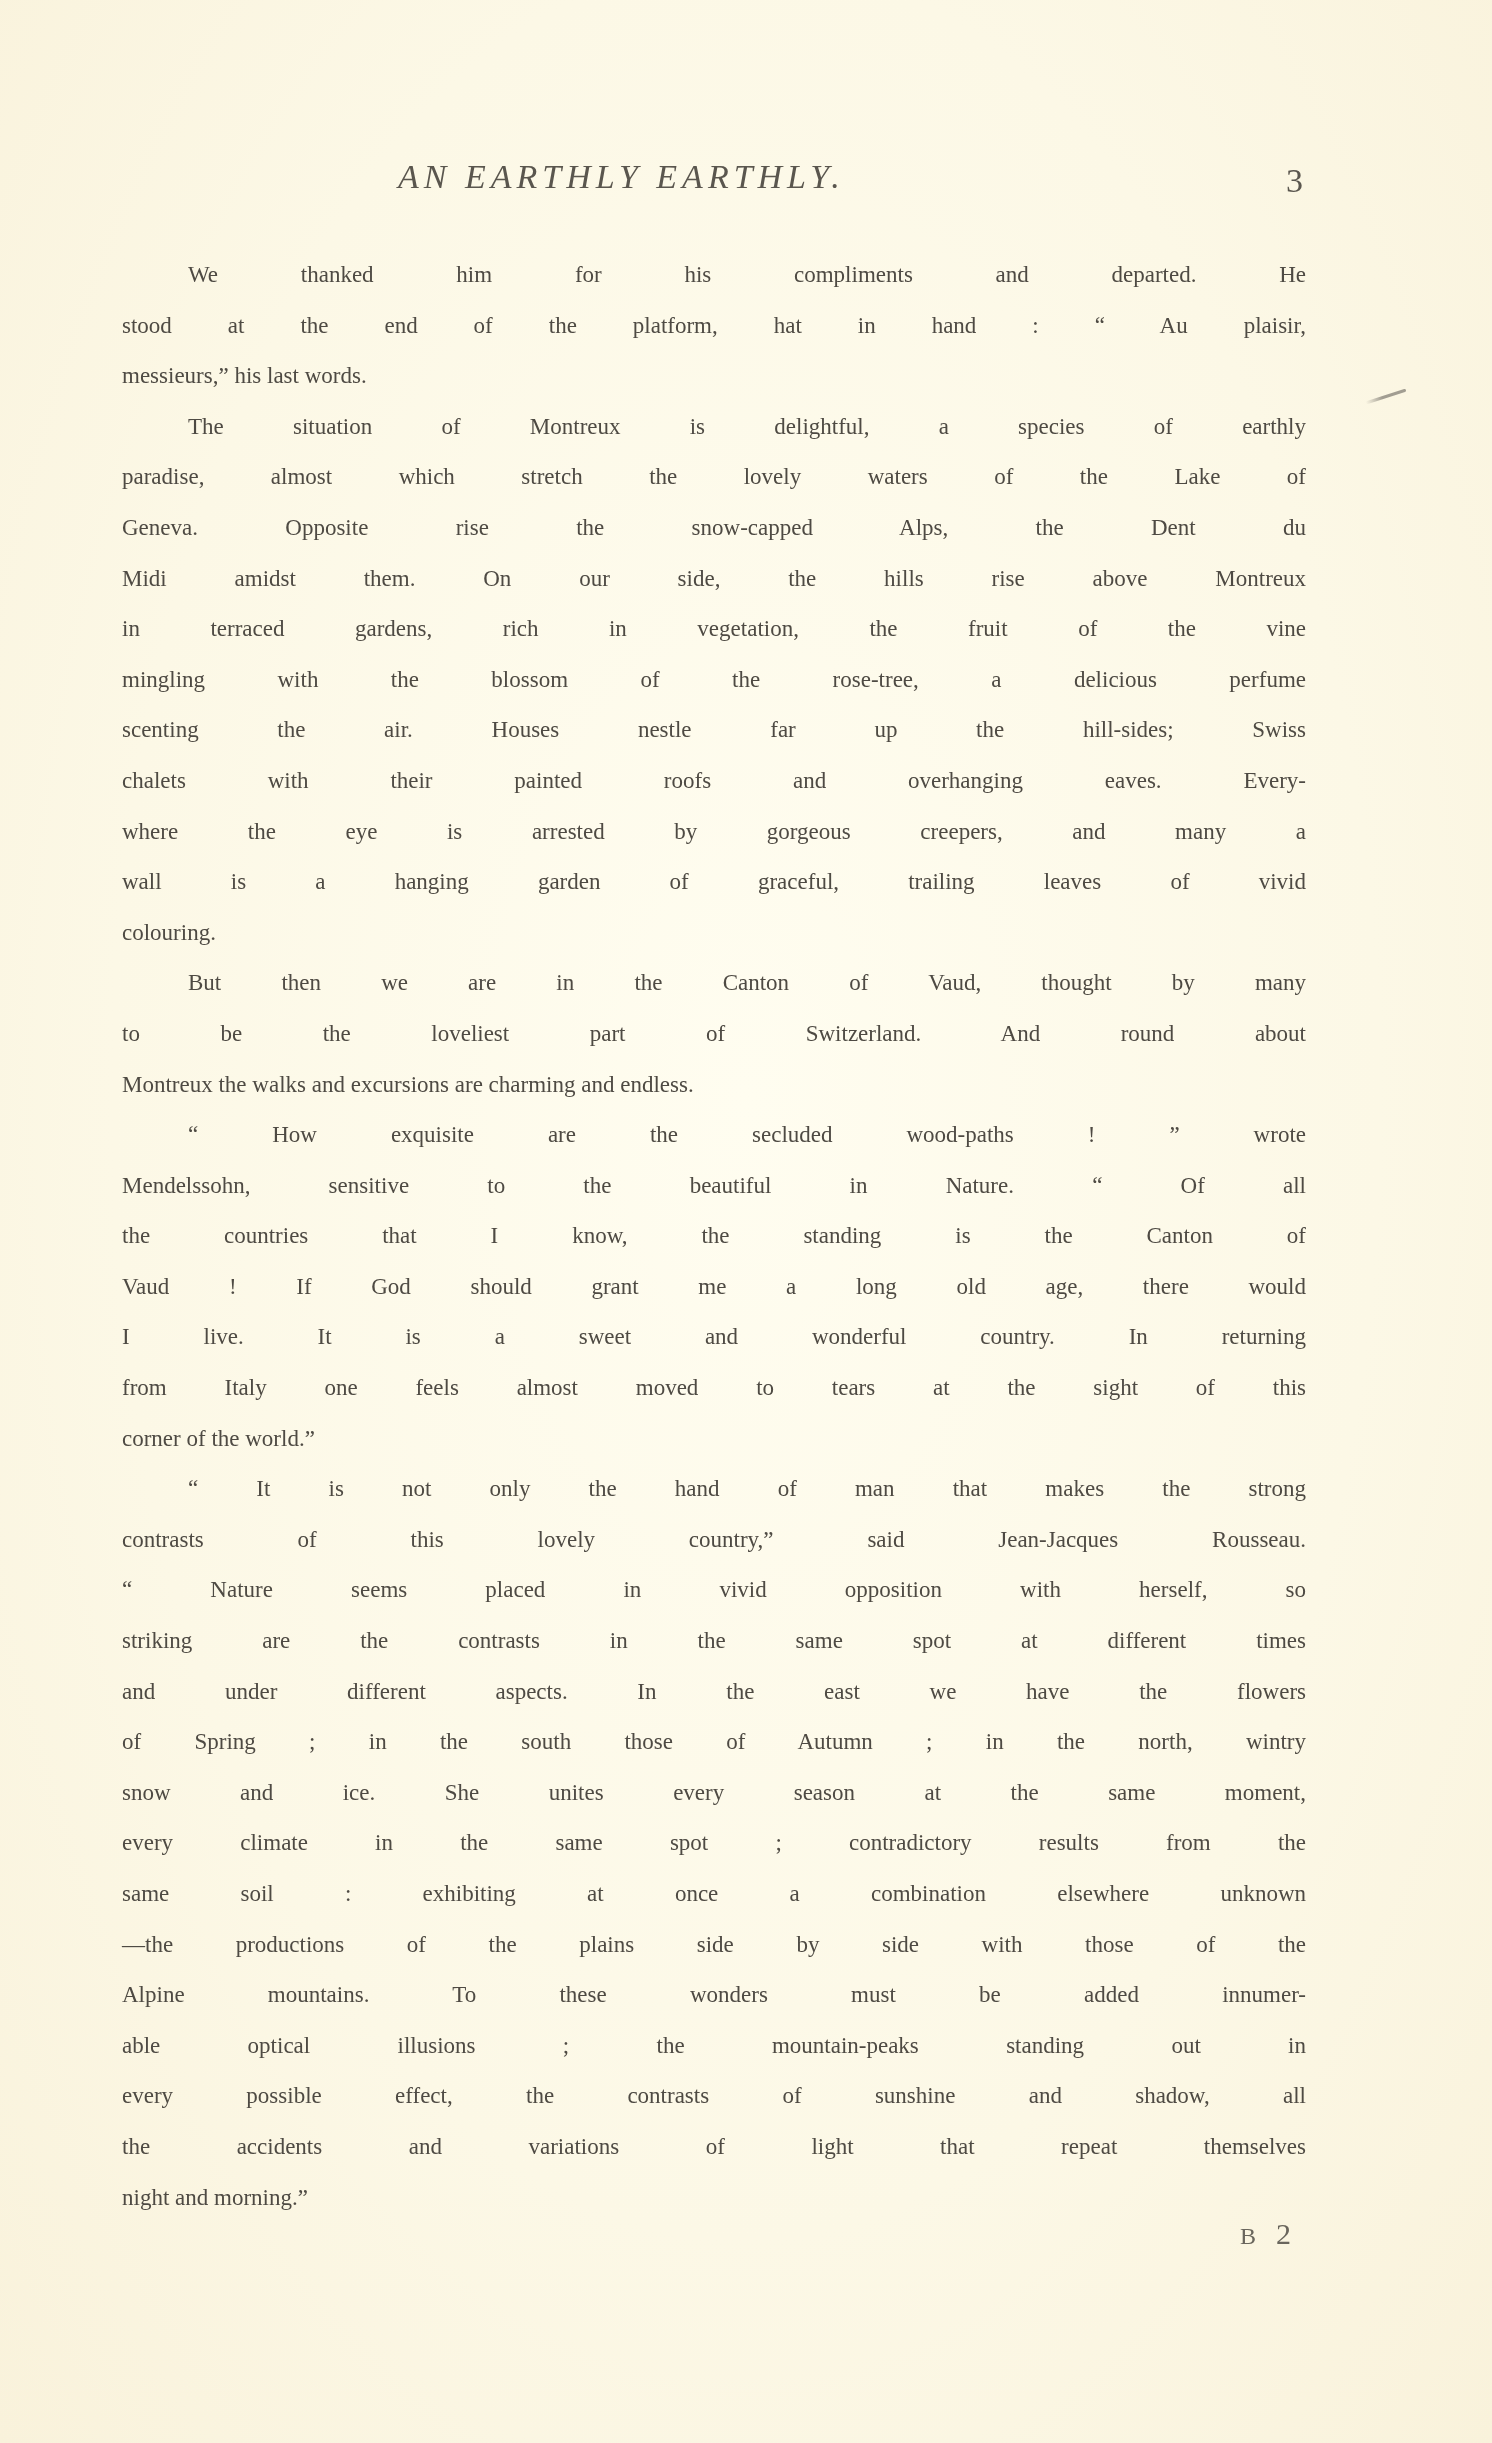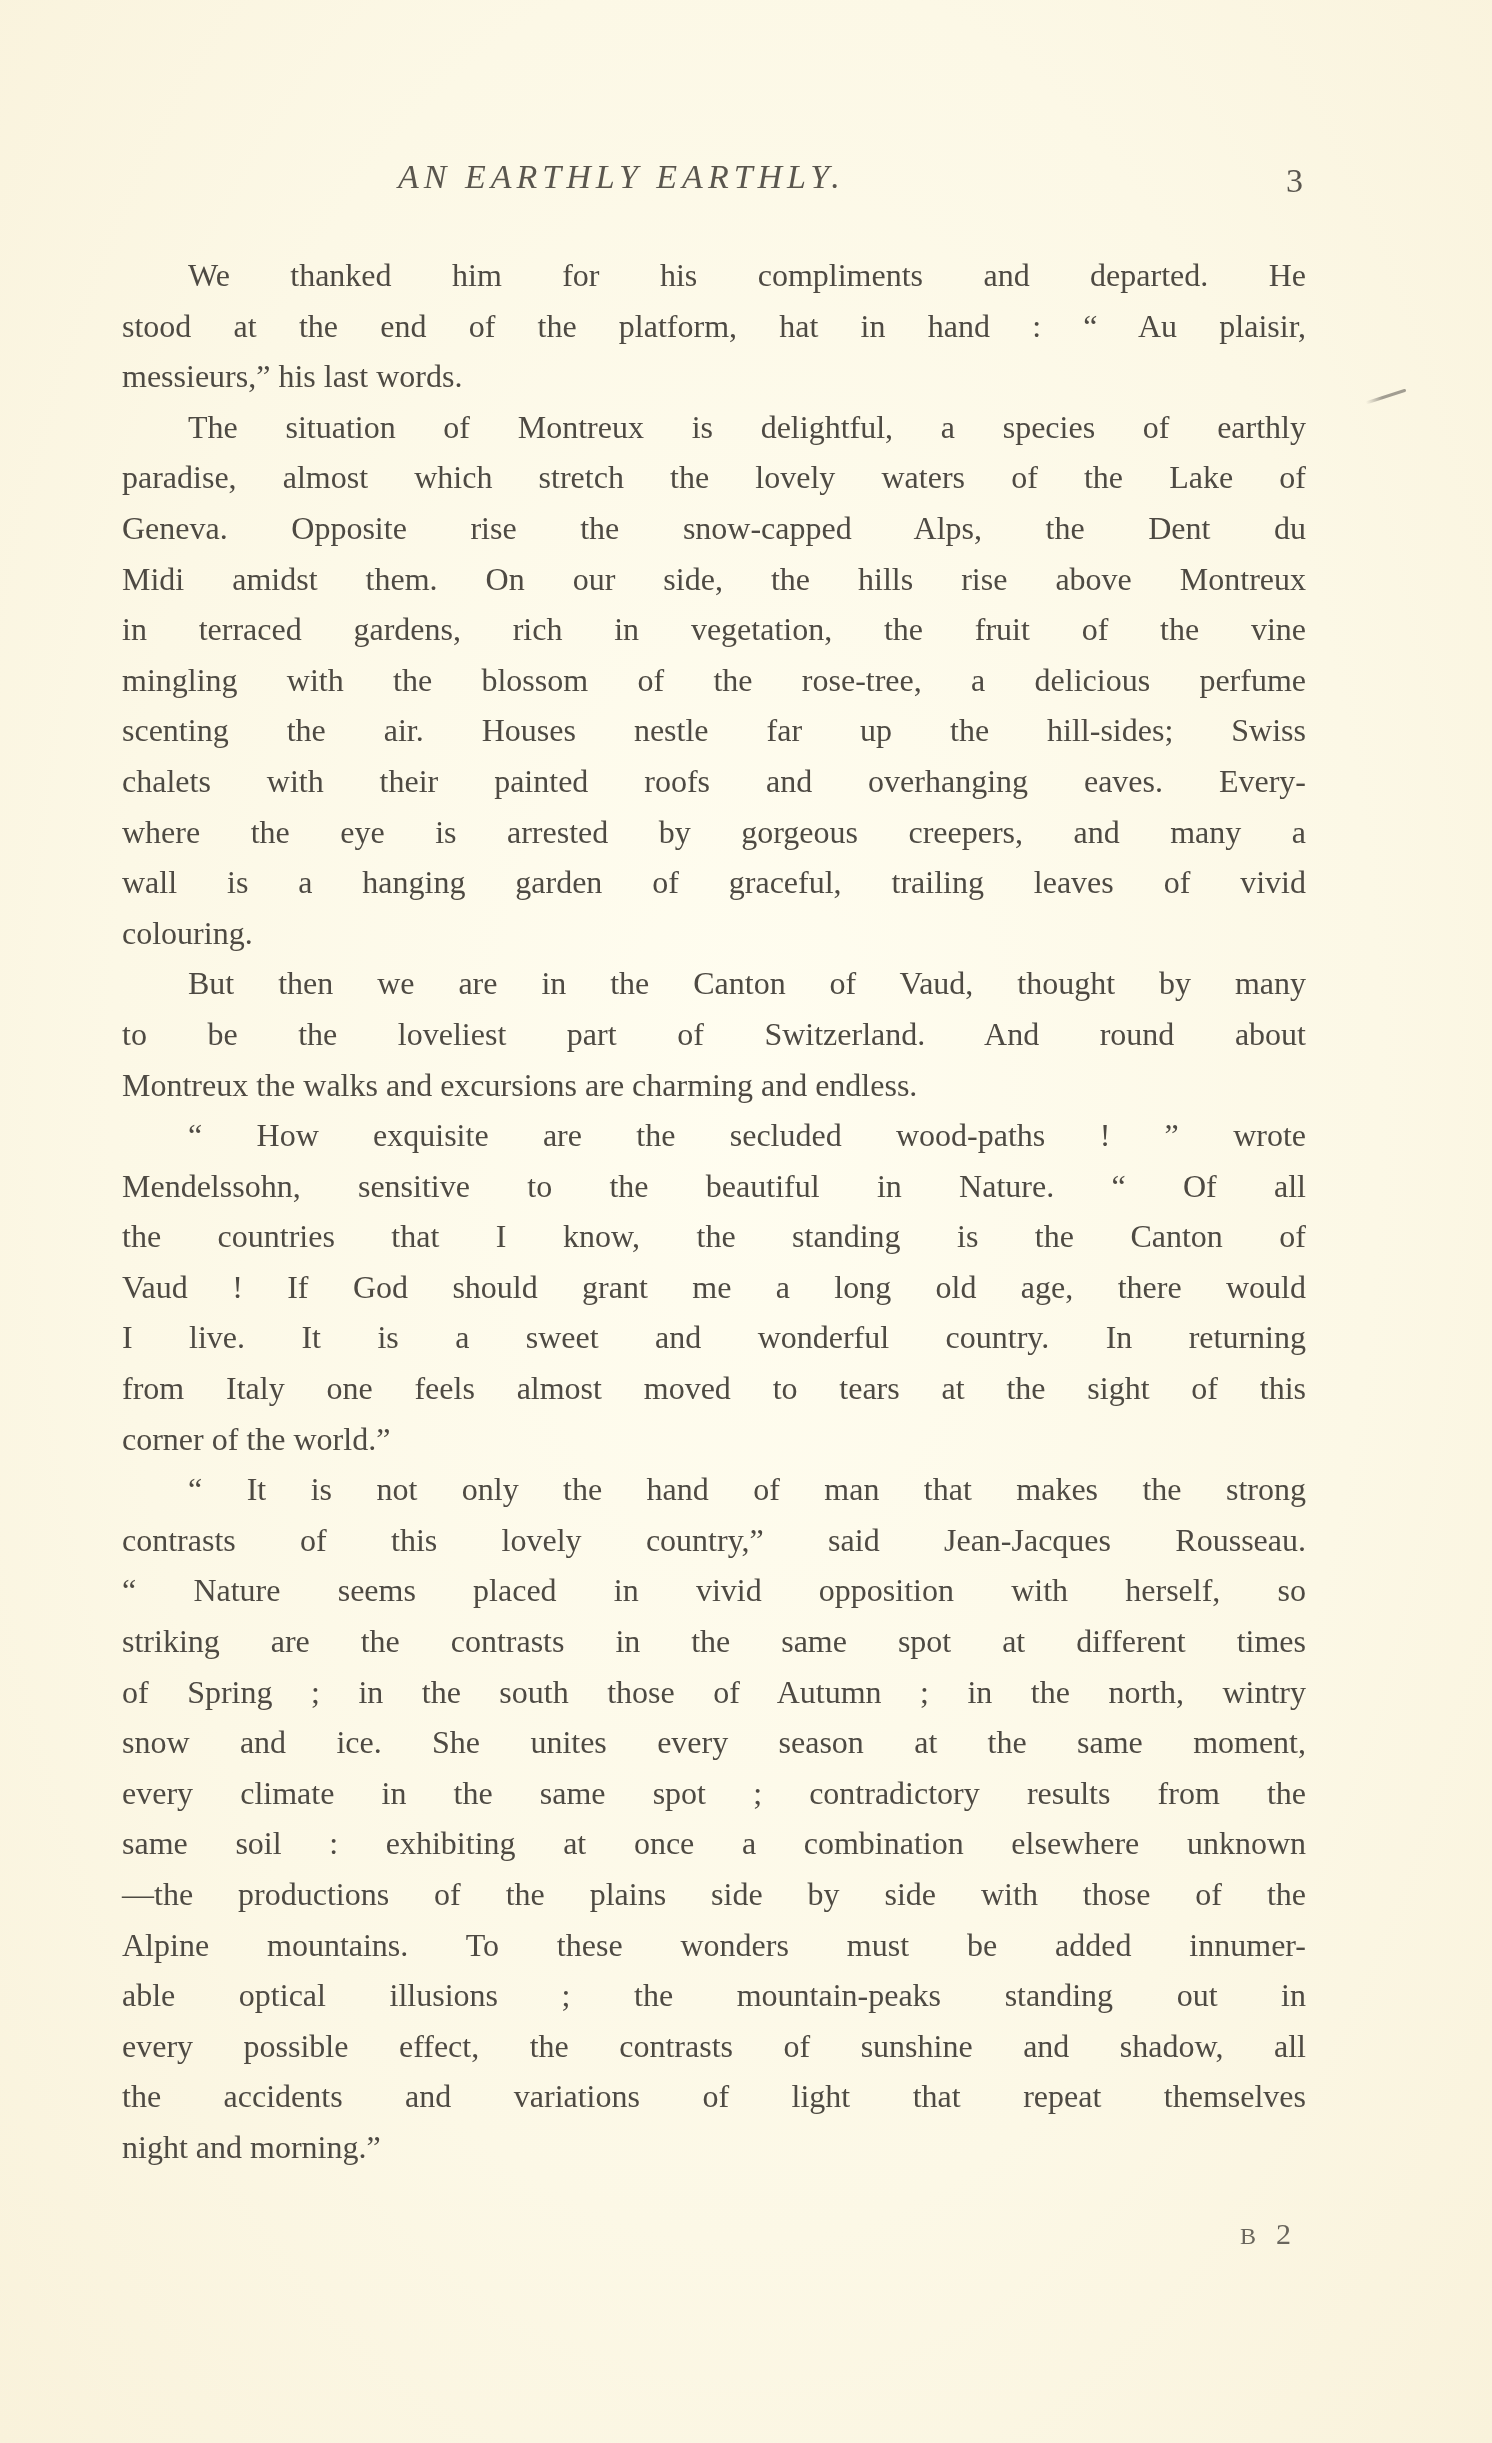--- a/index.html
+++ b/index.html
@@ -59,21 +59,21 @@
     }
     .body-text {
       position: absolute;
       left: 122px;
       top: 250px;
       width: 1184px;
     }
     .line {
       height: 50.6px;
       line-height: 50.6px;
-      font-size: 32px;
+      font-size: 23px;
       white-space: nowrap;
       text-align: justify;
       text-align-last: justify;
       color: #4e4a43;
     }
     .line.indent {
       padding-left: 66px;
     }
     .line.last {
       text-align-last: left;
@@ -136,20 +136,21 @@
         <div class="line">Vaud !  If God should grant me a long old age, there would</div>
         <div class="line">I live.  It is a sweet and wonderful country.  In returning</div>
         <div class="line">from Italy one feels almost moved to tears at the sight of this</div>
         <div class="line last">corner of the world.”</div>
       </div>
       <div class="paragraph">
         <div class="line indent">“ It is not only the hand of man that makes the strong</div>
         <div class="line">contrasts of this lovely country,” said Jean-Jacques Rousseau.</div>
         <div class="line">“ Nature seems placed in vivid opposition with herself, so</div>
         <div class="line">striking are the contrasts in the same spot at different times</div>
+        <div class="line">and under different aspects.  In the east we have the flowers</div>
         <div class="line">of Spring ; in the south those of Autumn ; in the north, wintry</div>
         <div class="line">snow and ice.  She unites every season at the same moment,</div>
         <div class="line">every climate in the same spot ; contradictory results from the</div>
         <div class="line">same soil : exhibiting at once a combination elsewhere unknown</div>
         <div class="line">—the productions of the plains side by side with those of the</div>
         <div class="line">Alpine mountains.  To these wonders must be added innumer-</div>
         <div class="line">able optical illusions ; the mountain-peaks standing out in</div>
         <div class="line">every possible effect, the contrasts of sunshine and shadow, all</div>
         <div class="line">the accidents and variations of light that repeat themselves</div>
         <div class="line last">night and morning.”</div>

